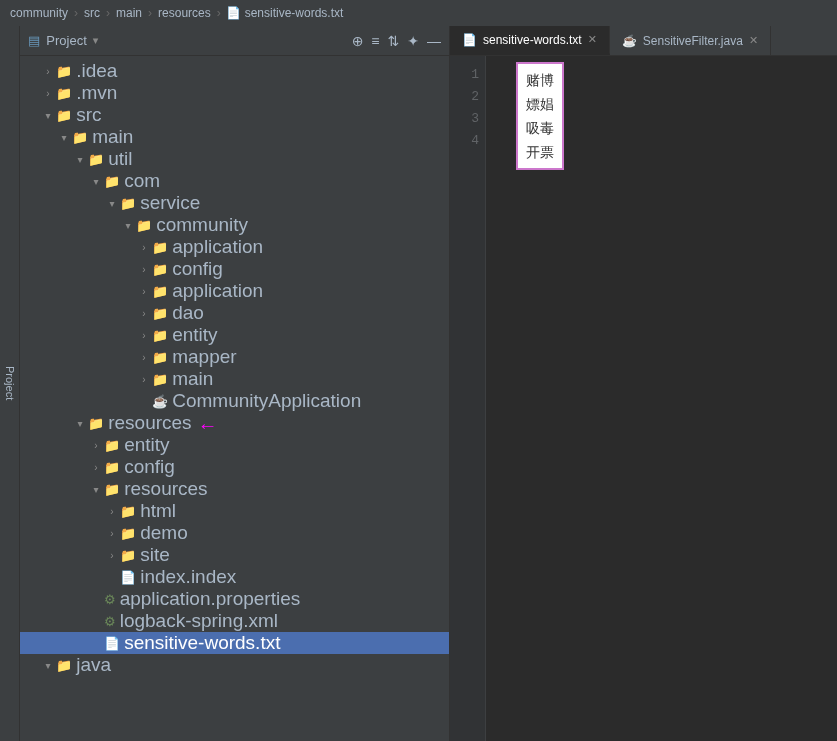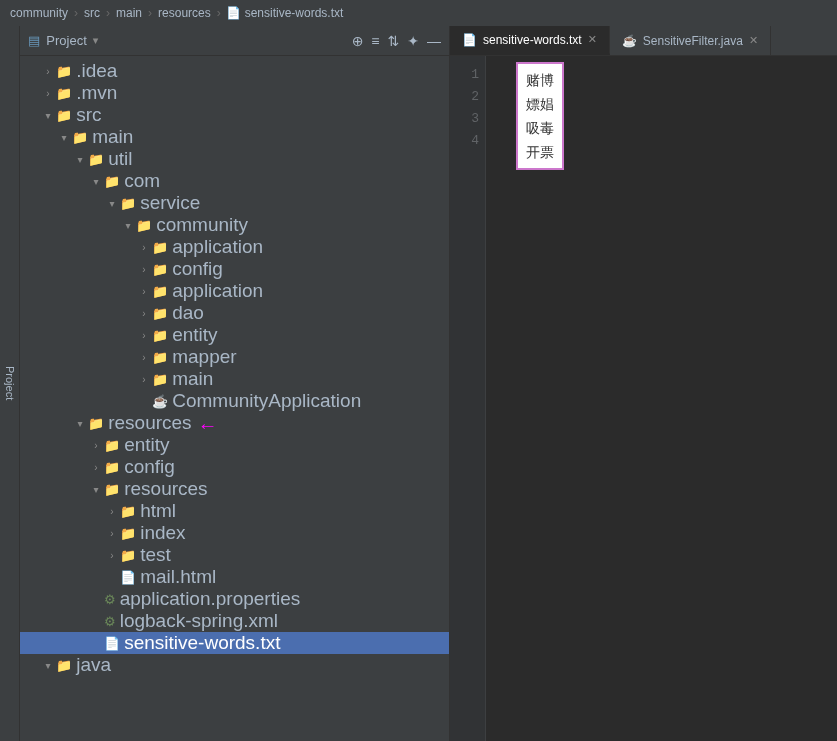--- a/index.html
+++ b/index.html
@@ -431,33 +431,33 @@
         <div class="tree-item">
           <span class="indent" style="width: 80px;"></span>
           <span class="arrow closed"></span>
           <span style="color: rgb(232, 193, 122); margin-right: 4px; font-size: 13px;">📁</span>
           <span class="item-label">html</span>
         </div>
         <div class="tree-item">
           <span class="indent" style="width: 80px;"></span>
           <span class="arrow closed"></span>
           <span style="color: rgb(232, 193, 122); margin-right: 4px; font-size: 13px;">📁</span>
-          <span class="item-label">index</span>
+          <span class="item-label">demo</span>
         </div>
         <div class="tree-item">
           <span class="indent" style="width: 80px;"></span>
           <span class="arrow closed"></span>
           <span style="color: rgb(232, 193, 122); margin-right: 4px; font-size: 13px;">📁</span>
-          <span class="item-label">test</span>
+          <span class="item-label">site</span>
         </div>
         <div class="tree-item">
           <span class="indent" style="width: 80px;"></span>
           <span class="arrow empty"> </span>
           <span style="color: rgb(232, 191, 106); margin-right: 4px; font-size: 13px;">📄</span>
-          <span class="item-label">mail.html</span>
+          <span class="item-label">index.index</span>
         </div>
         <div class="tree-item">
           <span class="indent" style="width: 64px;"></span>
           <span class="arrow empty"> </span>
           <span style="color: rgb(106, 135, 89); margin-right: 4px; font-size: 13px;">⚙</span>
           <span class="item-label">application.properties</span>
         </div>
         <div class="tree-item">
           <span class="indent" style="width: 64px;"></span>
           <span class="arrow empty"> </span>

